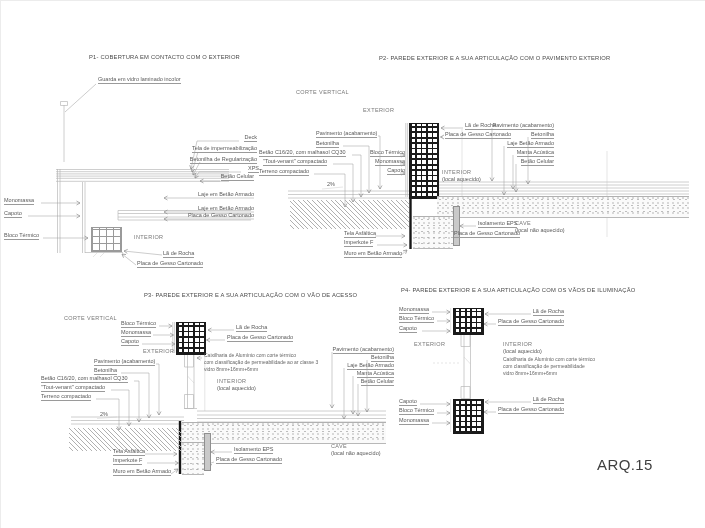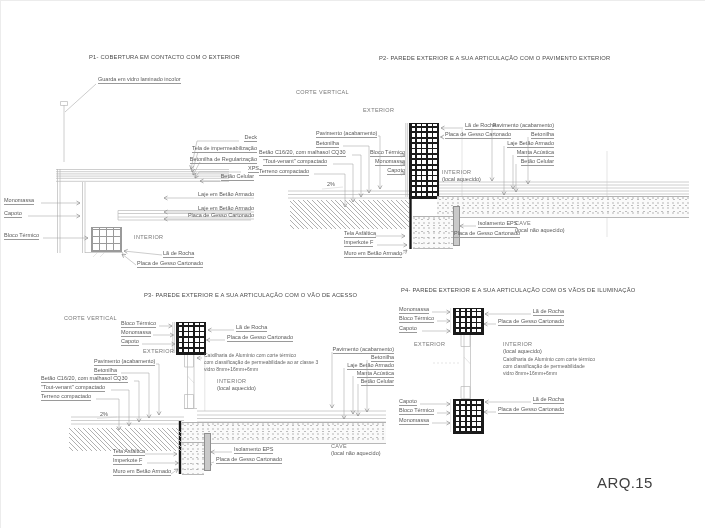--- a/index.html
+++ b/index.html
@@ -256,15 +256,15 @@
   <span class="t" style="left:502px;top:347px">(local aquecido)</span>
   <span class="t2" style="left:502px;top:355px">Caixilharia de Alumínio com corte térmico</span>
   <span class="t2" style="left:502px;top:362px">com classificação de permeabilidade</span>
   <span class="t2" style="left:502px;top:369px">vidro 8mm+16mm+6mm</span>
   <span class="t u" style="left:398px;top:397px">Capoto</span>
   <span class="t u" style="left:398px;top:406px">Bloco Térmico</span>
   <span class="t u" style="left:398px;top:416px">Monomassa</span>
   <span class="t u ra" style="right:142px;top:395px">Lã de Rocha</span>
   <span class="t u ra" style="right:142px;top:405px">Placa de Gesso Cartonado</span>
 
-  <span class="arq" style="left:596px;top:473px">ARQ.15</span>
+  <span class="arq" style="left:596px;top:455px">ARQ.15</span>
 
 </div>
 
 </body></html>

